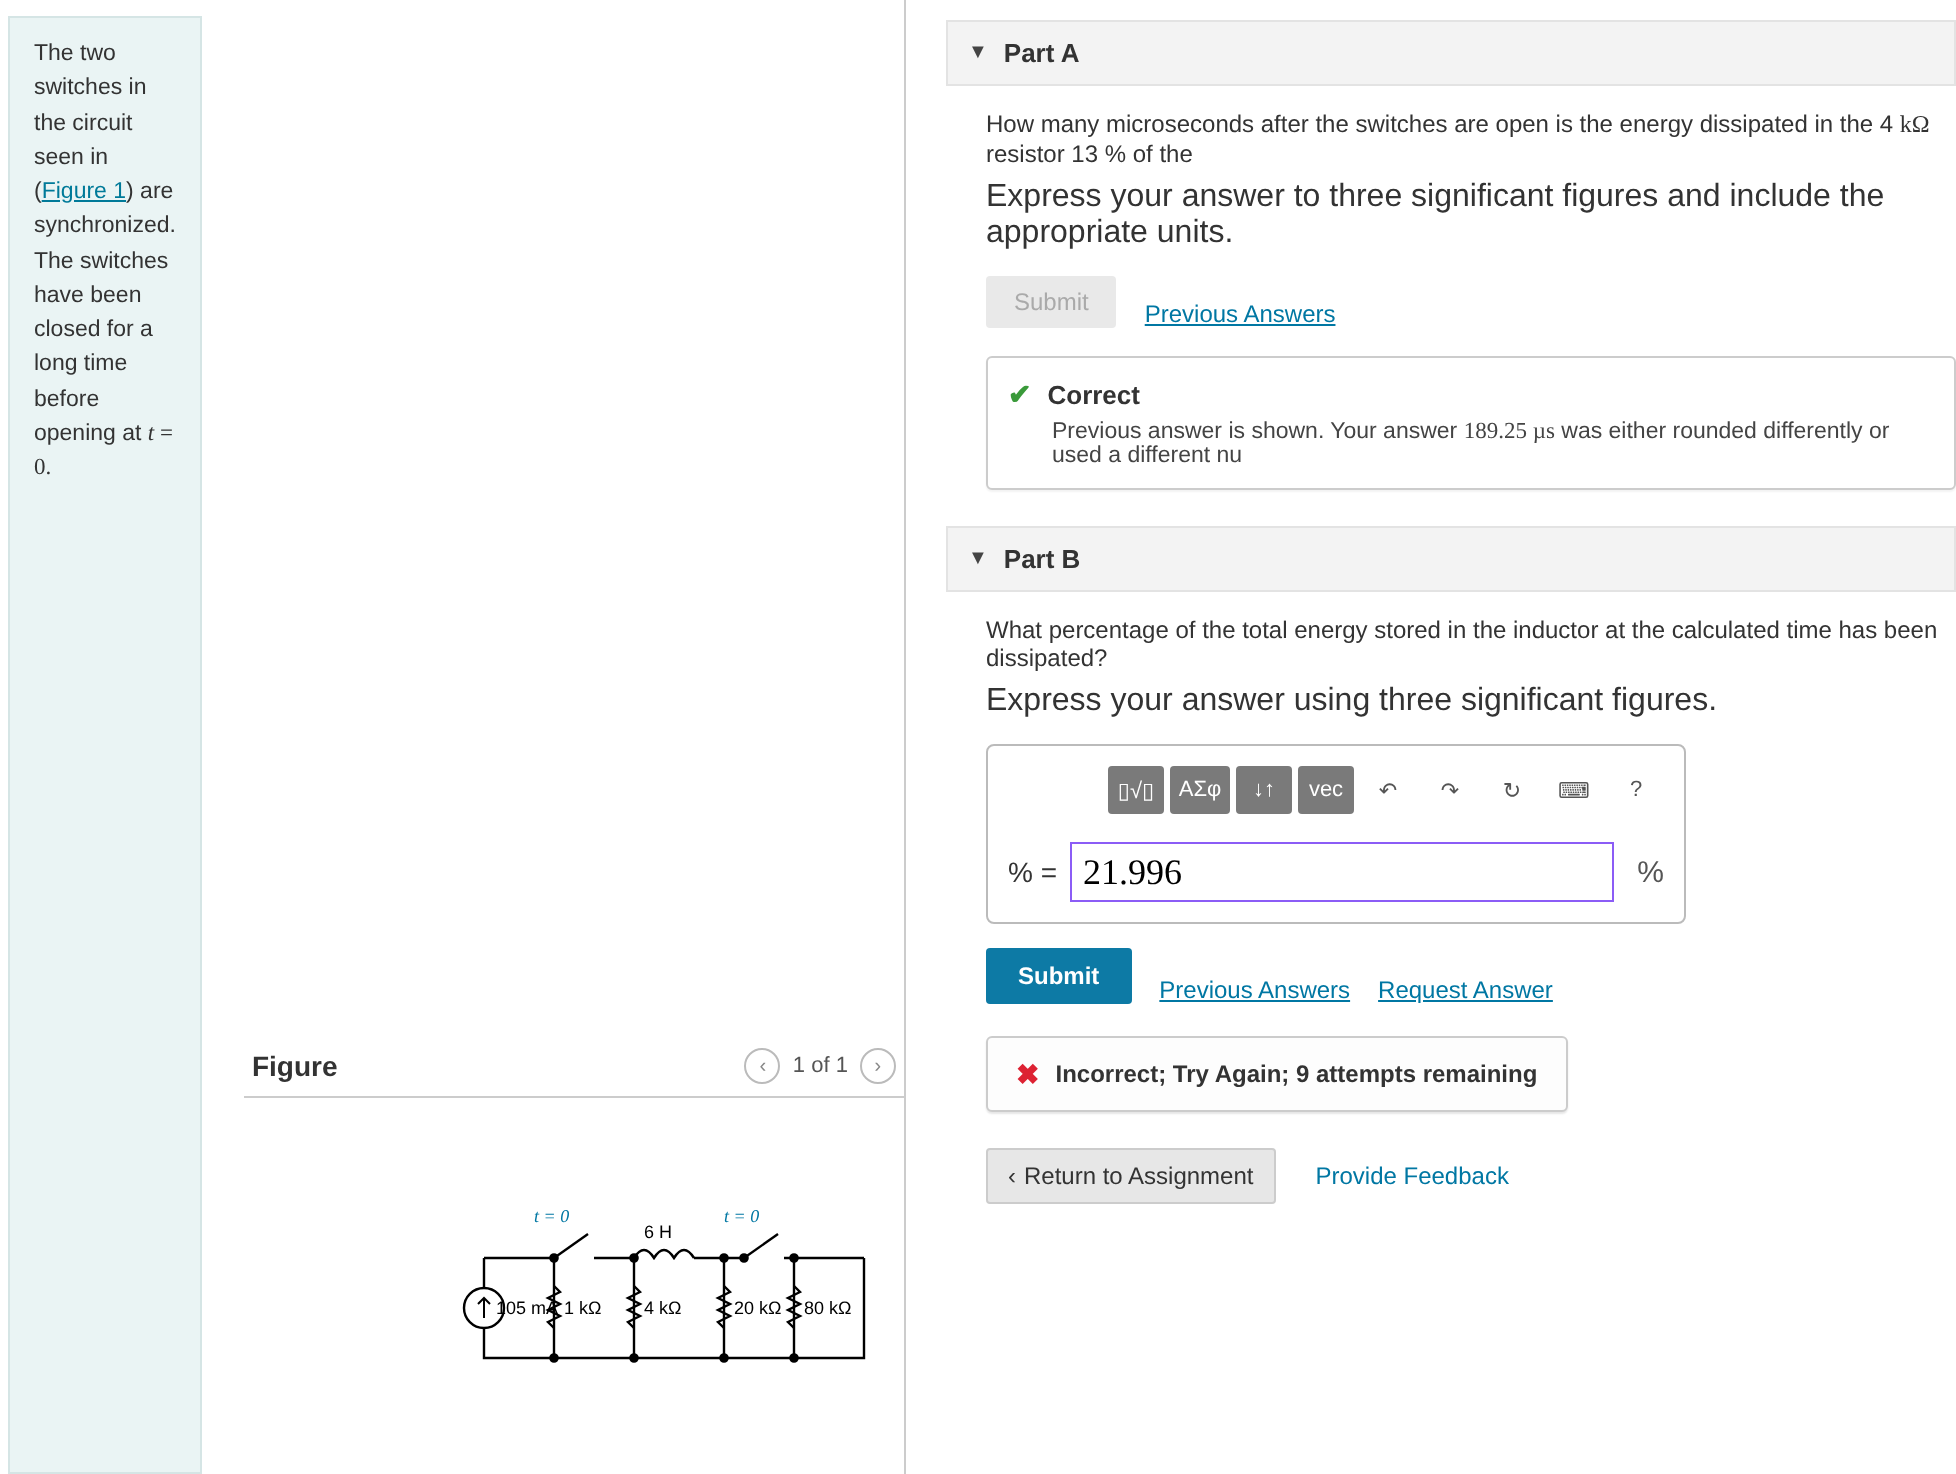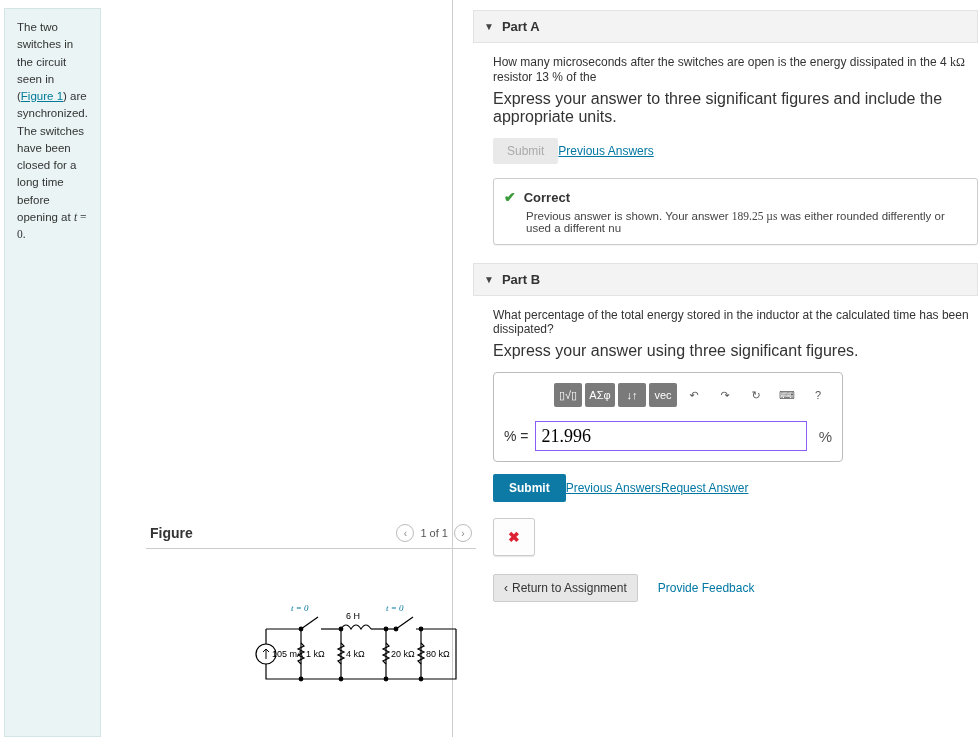--- a/index.html
+++ b/index.html
@@ -2,36 +2,36 @@
 <html><head>
 <meta charset="utf-8">
 <style>
   * { box-sizing: border-box; margin: 0; padding: 0; }
   body { font-family: Arial, Helvetica, sans-serif; font-size: 12px; color: #333; background: #fff; width: 978px; height: 737px; overflow: hidden; position: relative; }
   .container { display: flex; height: 100%; }
   .left-pane { width: 453px; border-right: 1px solid #ccc; padding: 8px 0 0 0; display: flex; }
   .right-pane { flex: 1; padding: 10px 0 0 20px; overflow: hidden; }
   .problem-box { background: #eaf4f4; border: 1px solid #d5e5e5; padding: 10px 12px; margin: 0 10px 0 4px; font-size: 11.5px; line-height: 1.5; color: #333; }
   .problem-box a { color: #007a99; }
-  .figure-section { margin-top: auto; padding: 0 6px 40px 11px; margin-left: 24px; }
+  .figure-section { margin-top: auto; padding: 0 6px 40px 11px; }
   .figure-header { display: flex; align-items: center; justify-content: space-between; border-bottom: 1px solid #ccc; padding: 6px 4px; margin-bottom: 50px; }
   .figure-header h3 { font-size: 14px; font-weight: bold; color: #333; }
   .figure-nav { display: flex; align-items: center; gap: 6px; font-size: 11px; color: #555; }
   .nav-btn { width: 18px; height: 18px; border-radius: 50%; border: 1px solid #bbb; background: #fff; display: flex; align-items: center; justify-content: center; font-size: 10px; color: #888; cursor: pointer; }
   .circuit-img { margin-left: 100px; }
 
   .part-header { background: #f3f3f3; border: 1px solid #e3e3e3; padding: 8px 10px; display: flex; align-items: center; gap: 8px; font-weight: bold; font-size: 13px; margin-bottom: 12px; }
   .part-header .caret { font-size: 10px; color: #444; }
   .part-body { padding: 0 0 18px 20px; font-size: 12px; color: #333; }
   .q-text { margin-bottom: 6px; }
   .q-text .kohm { font-family: 'Times New Roman', serif; }
   .instr { font-weight: normal; margin-bottom: 12px; font-size: 16px; }
   .answer-box-a { border: 1px solid #bbb; border-radius: 3px; padding: 8px 10px; width: 200px; font-size: 12px; margin-bottom: 10px; }
   .answer-box-a .ital { font-style: italic; font-family: 'Times New Roman', serif; }
-  .btn-row { display: flex; align-items: center; margin-bottom: 14px; }
+  .btn-row { display: flex; align-items: flex-end; gap: 14px; margin-bottom: 14px; }
   .btn-submit-disabled { background: #e9e9e9; color: #aaa; border: none; padding: 6px 14px; font-size: 12px; cursor: default; border-radius: 2px; }
   .btn-submit-active { background: #0d7aa5; color: #fff; border: none; padding: 7px 16px; font-size: 12px; font-weight: bold; cursor: pointer; border-radius: 2px; }
   a.inline-link { color: #0077a3; font-size: 12px; text-decoration: underline; cursor: pointer; }
   .feedback-box { border: 1px solid #ccc; border-radius: 3px; padding: 10px 12px 10px 10px; background: #fff; box-shadow: 0 1px 1px rgba(0,0,0,.05); }
   .fb-title { display: flex; align-items: center; gap: 8px; font-weight: bold; font-size: 13px; margin-bottom: 5px; }
   .fb-sub { font-size: 11.5px; color: #444; margin-left: 22px; }
   .check { color: #3a9a3a; font-size: 14px; }
   .cross { color: #d23; font-size: 14px; font-weight: bold; }
 
   .input-panel { border: 1px solid #bbb; border-radius: 4px; width: 350px; padding: 10px 10px 10px 10px; margin-bottom: 12px; }
@@ -176,20 +176,21 @@
       </div>
 
       <div class="btn-row">
         <button class="btn-submit-active">Submit</button>
         <a class="inline-link">Previous Answers</a>
         <a class="inline-link">Request Answer</a>
       </div>
 
       <div class="feedback-box-b">
         <span class="cross">✖</span>
+        <span>Incorrect; Try Again; 9 attempts remaining</span>
       </div>
 
       <div class="bottom-row">
         <button class="return-btn">
           <span>‹</span>
           <span>Return to Assignment</span>
         </button>
         <a class="inline-link" style="text-decoration:none">Provide Feedback</a>
       </div>
     </div>

